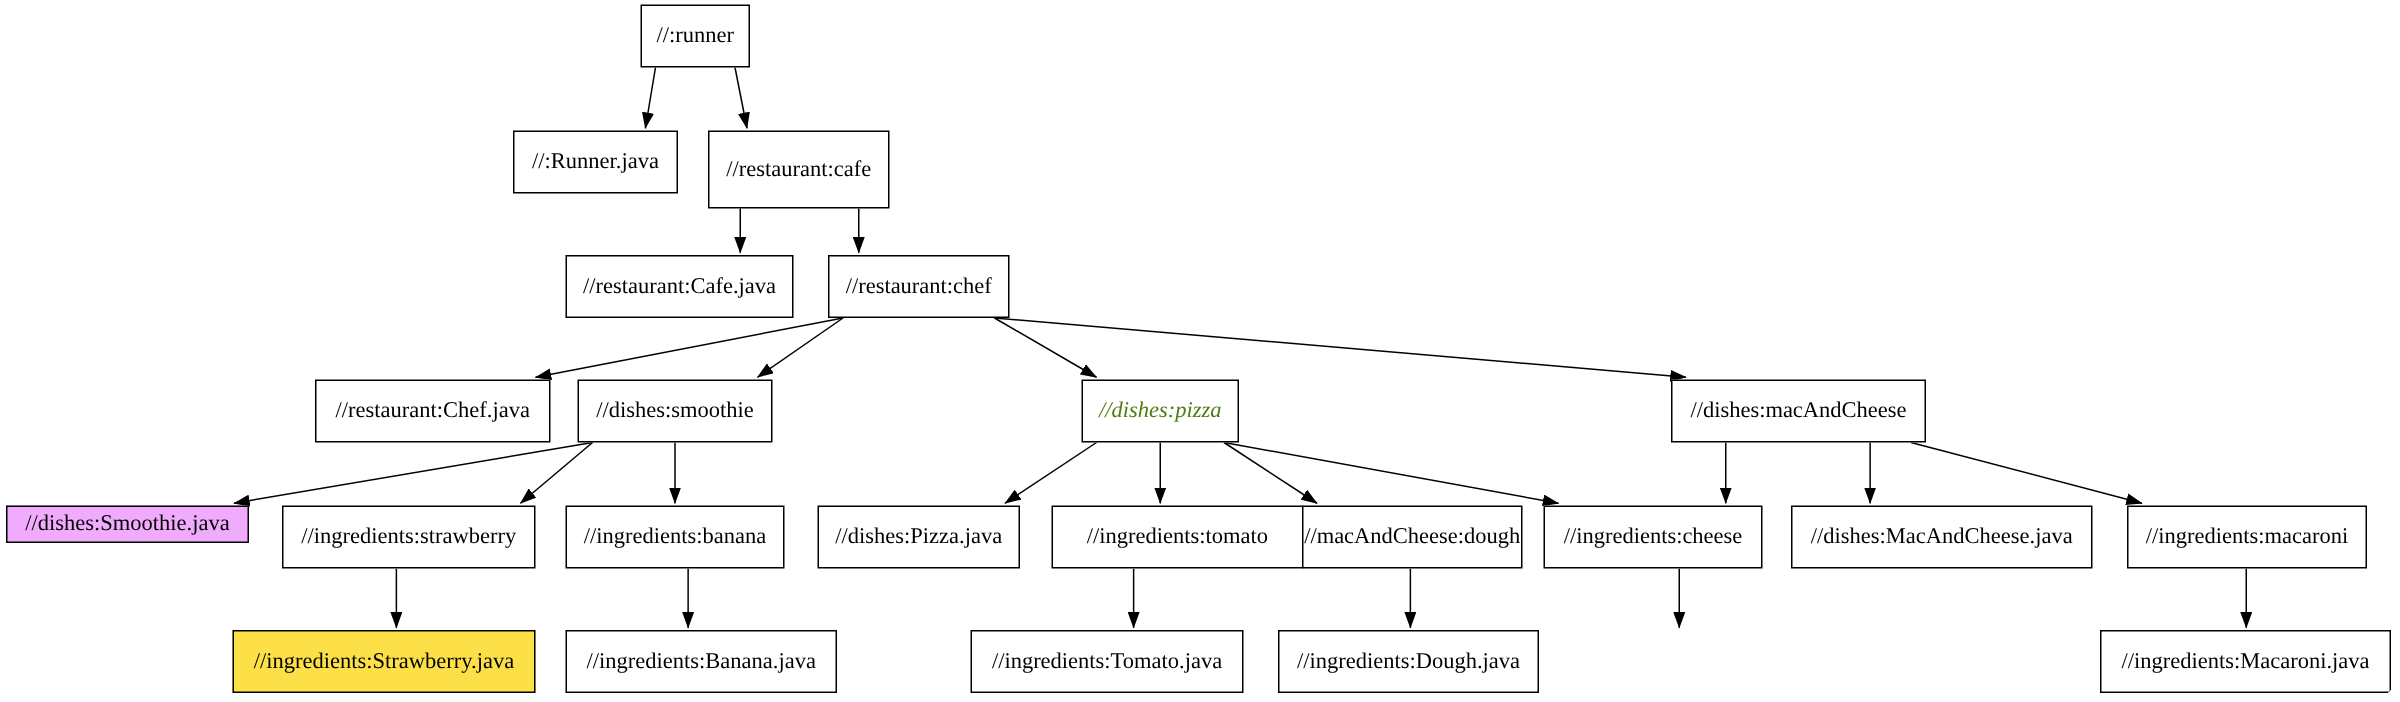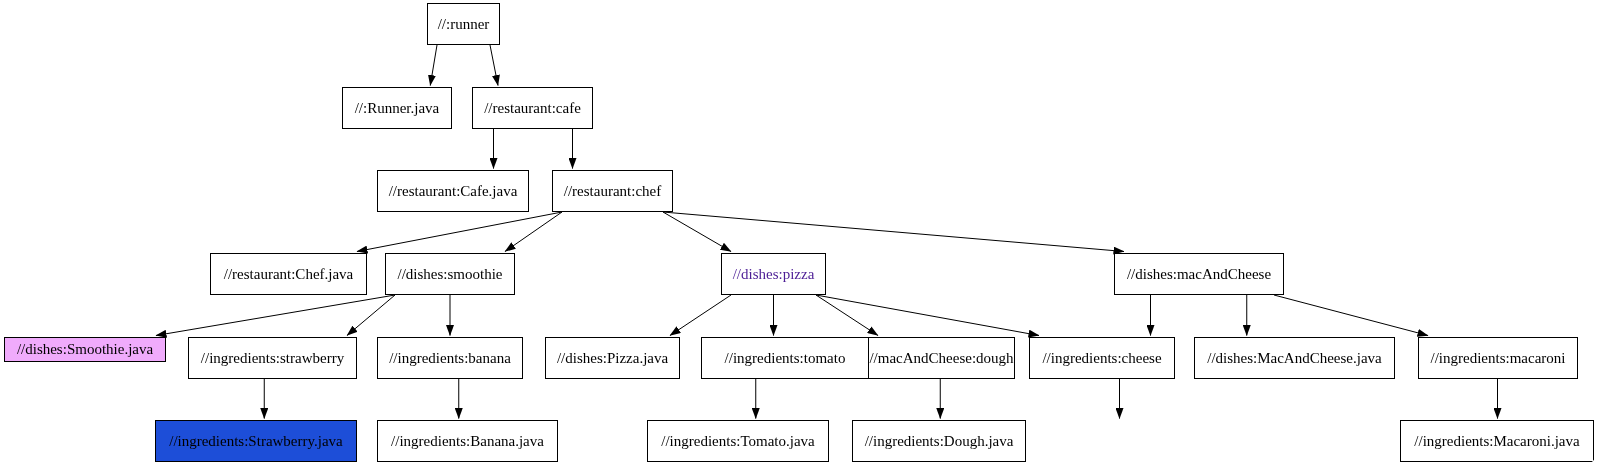--- a/index.html
+++ b/index.html
@@ -88,37 +88,37 @@
       <line class="edge-line" x1="1274" y1="295" x2="1428" y2="335.5" stroke="#000000" marker-end="url(#arrowhead)"></line>
       <line class="edge-line" x1="1497.5" y1="379" x2="1497.5" y2="418.5" stroke="#000000" marker-end="url(#arrowhead)"></line>
     </svg>
   <div id="node-layer">
       <div class="node" style="left: 427px; top: 3px; width: 73px; height: 42px; background: rgb(255, 255, 255); border-color: rgb(0, 0, 0);">
         <span class="node-label" style="color: rgb(0, 0, 0);">//:runner</span>
       </div>
       <div class="node" style="left: 342px; top: 87px; width: 110px; height: 42px; background: rgb(255, 255, 255); border-color: rgb(0, 0, 0);">
         <span class="node-label" style="color: rgb(0, 0, 0);">//:Runner.java</span>
       </div>
-      <div class="node" style="left: 472px; top: 87px; width: 121px; height: 42px; background: rgb(255, 255, 255); border-color: rgb(0, 0, 0);">
+      <div class="node" style="left: 472px; top: 87px; width: 121px; height: 52px; background: rgb(255, 255, 255); border-color: rgb(0, 0, 0);">
         <span class="node-label" style="color: rgb(0, 0, 0);">//restaurant:cafe</span>
       </div>
       <div class="node" style="left: 377px; top: 170px; width: 152px; height: 42px; background: rgb(255, 255, 255); border-color: rgb(0, 0, 0);">
         <span class="node-label" style="color: rgb(0, 0, 0);">//restaurant:Cafe.java</span>
       </div>
       <div class="node" style="left: 552px; top: 170px; width: 121px; height: 42px; background: rgb(255, 255, 255); border-color: rgb(0, 0, 0);">
         <span class="node-label" style="color: rgb(0, 0, 0);">//restaurant:chef</span>
       </div>
       <div class="node" style="left: 210px; top: 253px; width: 157px; height: 42px; background: rgb(255, 255, 255); border-color: rgb(0, 0, 0);">
         <span class="node-label" style="color: rgb(0, 0, 0);">//restaurant:Chef.java</span>
       </div>
       <div class="node" style="left: 385px; top: 253px; width: 130px; height: 42px; background: rgb(255, 255, 255); border-color: rgb(0, 0, 0);">
         <span class="node-label" style="color: rgb(0, 0, 0);">//dishes:smoothie</span>
       </div>
       <div class="node" style="left: 721px; top: 253px; width: 105px; height: 42px; background: rgb(255, 255, 255); border-color: rgb(0, 0, 0);">
-        <span class="node-label" style="color: #4c1d95;">//dishes:pizza</span>
+        <span class="node-label" style="color: #4d7c0f; font-style: italic;">//dishes:pizza</span>
       </div>
       <div class="node" style="left: 1114px; top: 253px; width: 170px; height: 42px; background: rgb(255, 255, 255); border-color: rgb(0, 0, 0);">
         <span class="node-label" style="color: rgb(0, 0, 0);">//dishes:macAndCheese</span>
       </div>
       <div class="node" style="left: 4px; top: 337px; width: 162px; height: 25px; background: #f0abfc; border-color: rgb(0, 0, 0);">
         <span class="node-label" style="color: rgb(0, 0, 0);">//dishes:Smoothie.java</span>
       </div>
       <div class="node" style="left: 188px; top: 337px; width: 169px; height: 42px; background: rgb(255, 255, 255); border-color: rgb(0, 0, 0);">
         <span class="node-label" style="color: rgb(0, 0, 0);">//ingredients:strawberry</span>
       </div>
@@ -136,21 +136,21 @@
       </div>
       <div class="node" style="left: 1029px; top: 337px; width: 146px; height: 42px; background: rgb(255, 255, 255); border-color: rgb(0, 0, 0);">
         <span class="node-label" style="color: rgb(0, 0, 0);">//ingredients:cheese</span>
       </div>
       <div class="node" style="left: 1194px; top: 337px; width: 201px; height: 42px; background: rgb(255, 255, 255); border-color: rgb(0, 0, 0);">
         <span class="node-label" style="color: rgb(0, 0, 0);">//dishes:MacAndCheese.java</span>
       </div>
       <div class="node" style="left: 1418px; top: 337px; width: 160px; height: 42px; background: rgb(255, 255, 255); border-color: rgb(0, 0, 0);">
         <span class="node-label" style="color: rgb(0, 0, 0);">//ingredients:macaroni</span>
       </div>
-      <div class="node" style="left: 155px; top: 420px; width: 202px; height: 42px; background: #1d4ed8; border-color: rgb(0, 0, 0);">
+      <div class="node" style="left: 155px; top: 420px; width: 202px; height: 42px; background: #fde047; border-color: rgb(0, 0, 0);">
         <span class="node-label" style="color: rgb(0, 0, 0);">//ingredients:Strawberry.java</span>
       </div>
       <div class="node" style="left: 377px; top: 420px; width: 181px; height: 42px; background: rgb(255, 255, 255); border-color: rgb(0, 0, 0);">
         <span class="node-label" style="color: rgb(0, 0, 0);">//ingredients:Banana.java</span>
       </div>
       <div class="node" style="left: 647px; top: 420px; width: 182px; height: 42px; background: rgb(255, 255, 255); border-color: rgb(0, 0, 0);">
         <span class="node-label" style="color: rgb(0, 0, 0);">//ingredients:Tomato.java</span>
       </div>
       <div class="node" style="left: 852px; top: 420px; width: 174px; height: 42px; background: rgb(255, 255, 255); border-color: rgb(0, 0, 0);">
         <span class="node-label" style="color: rgb(0, 0, 0);">//ingredients:Dough.java</span>

